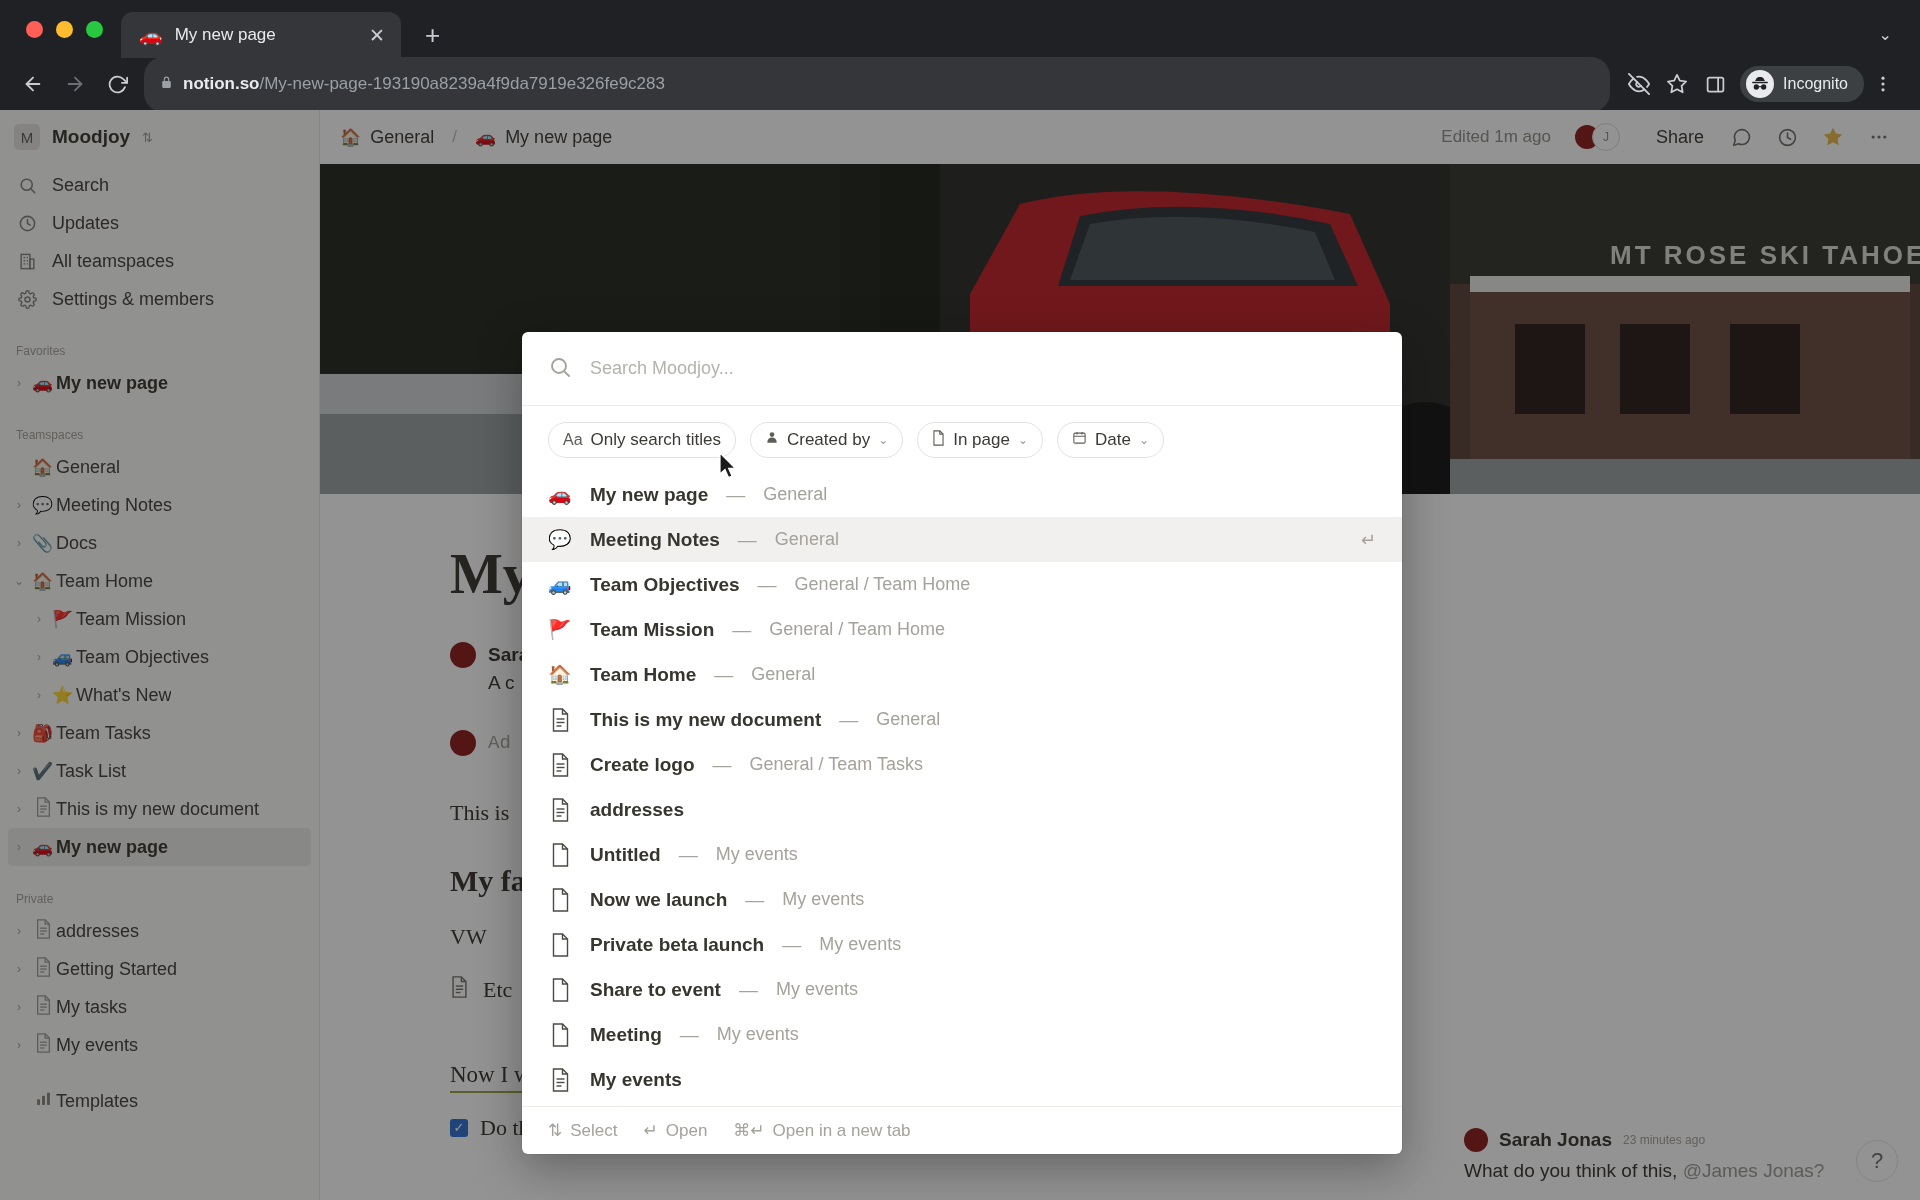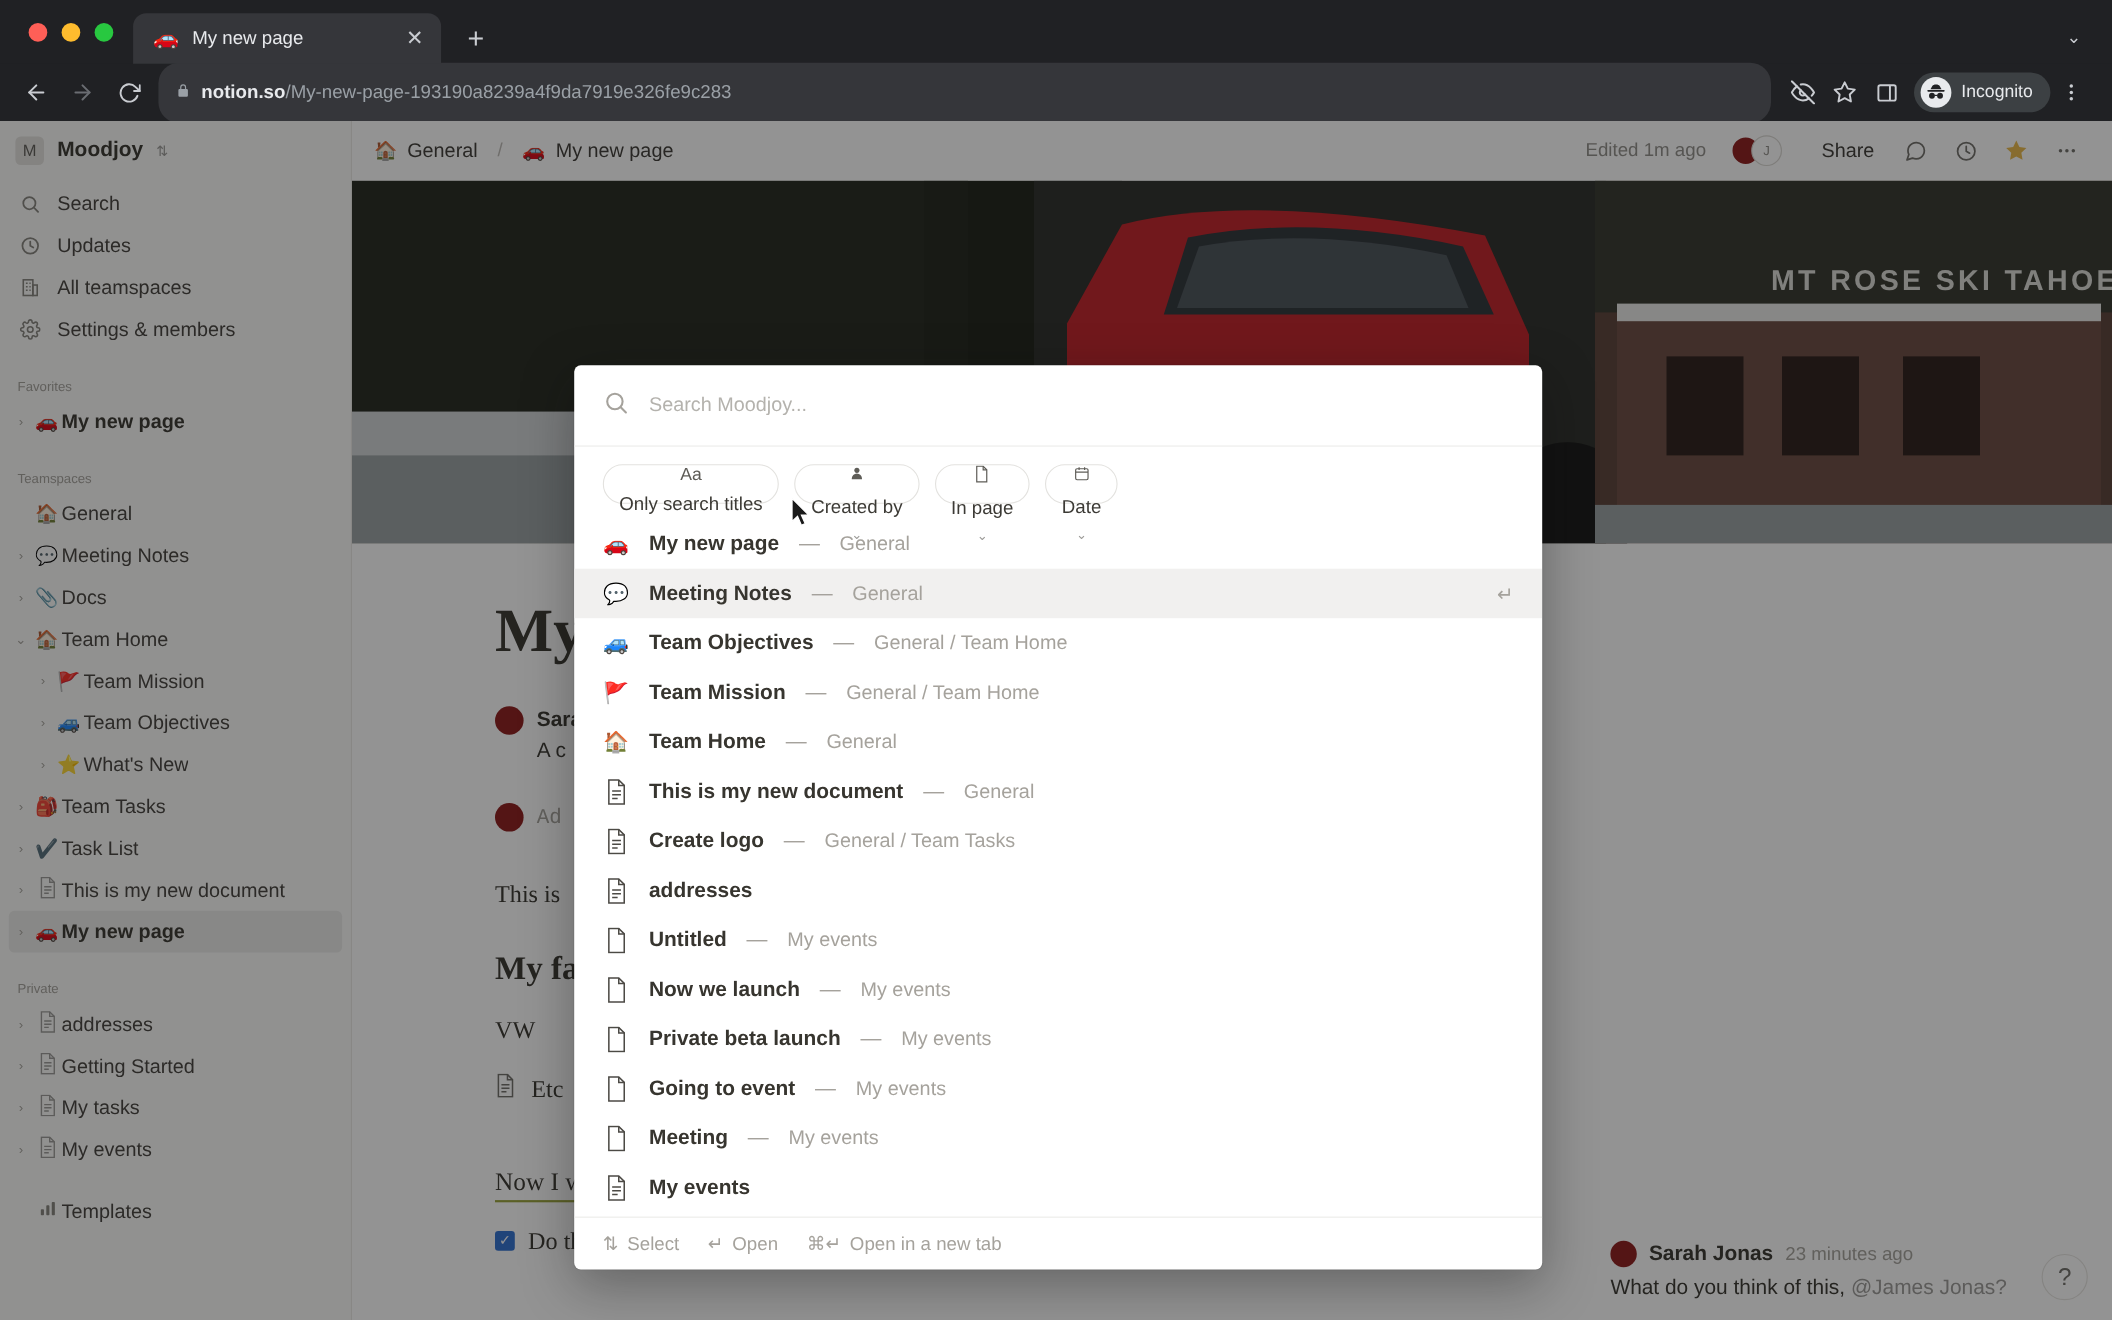--- a/index.html
+++ b/index.html
@@ -163,21 +163,21 @@
     margin-top: 58px; display: inline-block; border-bottom: 2px solid #9aa33a; padding-bottom: 3px;
   }
   .todo { display: flex; align-items: center; gap: 12px; margin-top: 22px; font-family: "Liberation Serif", serif; font-size: 22px; color: #37352f; }
   .cbx { width: 18px; height: 18px; background: #2f6fd0; border-radius: 3px; display: flex; align-items: center; justify-content: center; color: #fff; font-size: 13px; }
 
   
   .float-cmt { position: absolute; right: 56px; bottom: 18px; width: 400px; }
   .fc-head { display: flex; align-items: center; gap: 11px; }
   .fc-av { width: 24px; height: 24px; border-radius: 50%; background: #8c1b1b; flex: none; }
   .fc-name { font-size: 19px; font-weight: 600; color: #37352f; }
-  .fc-time { font-size: 17px; color: #a5a29c; }
+  .fc-time { font-size: 12px; color: #a5a29c; }
   .fc-text { font-size: 19px; color: #37352f; margin-top: 8px; }
   .fc-text .mention { color: #9b9a97; }
   .help-btn {
     position: absolute; right: 22px; bottom: 18px; width: 42px; height: 42px;
     border-radius: 50%; background: #fff; border: 1px solid #e6e4e0;
     display: flex; align-items: center; justify-content: center;
     font-size: 22px; color: #6f6d68; cursor: pointer;
   }
 
   
@@ -193,21 +193,21 @@
   .m-searchbar {
     display: flex; align-items: center; gap: 18px; height: 74px;
     padding: 0 26px; border-bottom: 1px solid #ecebe9;
   }
   .m-search-ico { color: #a5a29c; flex: none; }
   .m-input { font-size: 18px; color: #b4b2ad; flex: 1; }
   .m-filters { display: flex; gap: 14px; padding: 16px 26px 14px 26px; }
   .chip {
     display: flex; align-items: center; gap: 8px; height: 36px;
     border: 1px solid #e3e2df; border-radius: 18px; padding: 0 14px;
-    font-size: 17px; color: #3c3a35; cursor: pointer; white-space: nowrap; flex-direction: column;
+    font-size: 17px; color: #3c3a35; cursor: pointer; white-space: nowrap;
   }
   .chip .aa { font-size: 16px; color: #5e5c57; }
   .chip .cv { color: #9b9a97; font-size: 12px; }
   .m-results { overflow: hidden; padding-bottom: 4px; }
   .m-group { font-size: 17px; color: #a5a29c; padding: 8px 26px 10px 26px; }
   .res {
     display: flex; align-items: center; gap: 18px; height: 45px;
     padding: 0 26px; cursor: pointer;
   }
   .res.sel { background: #f1f0ef; }
@@ -776,21 +776,21 @@
             <span class="res-dash">—</span>
             <span class="res-path">My events</span>
           </div>
           <div class="res">
             <span class="res-ico">
               <svg width="21" height="24" viewBox="0 0 20 24" fill="none" stroke="#4c4a45" stroke-width="1.4">
                 <path d="M3 1h9l5 5v17H3z"></path>
                 <path d="M12 1v5h5"></path>
               </svg>
             </span>
-            <span class="res-title">Going to event</span>
+            <span class="res-title">Share to event</span>
             <span class="res-dash">—</span>
             <span class="res-path">My events</span>
           </div>
           <div class="res">
             <span class="res-ico">
               <svg width="21" height="24" viewBox="0 0 20 24" fill="none" stroke="#4c4a45" stroke-width="1.4">
                 <path d="M3 1h9l5 5v17H3z"></path>
                 <path d="M12 1v5h5"></path>
               </svg>
             </span>

